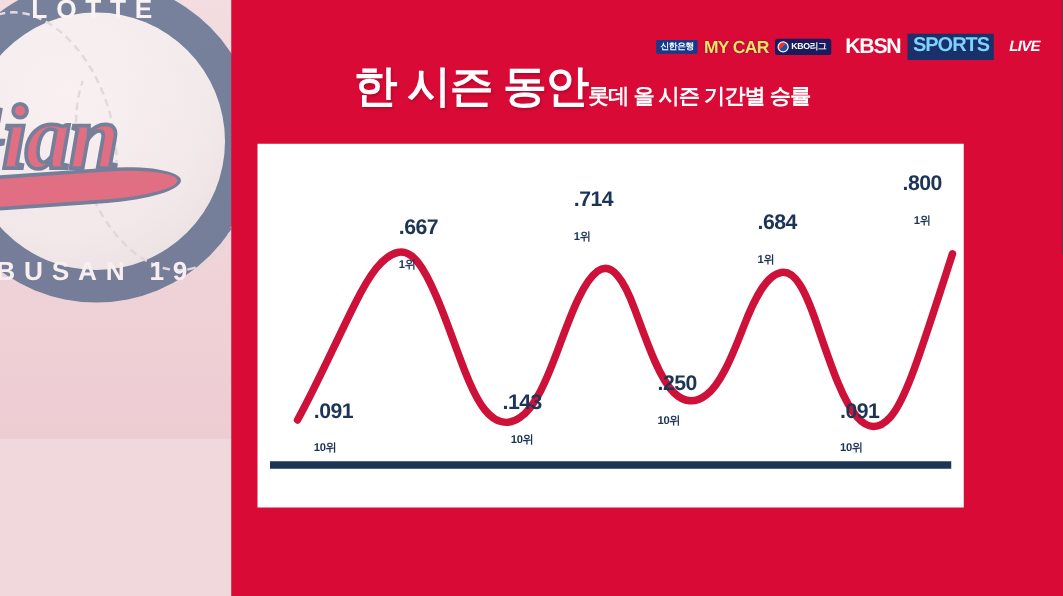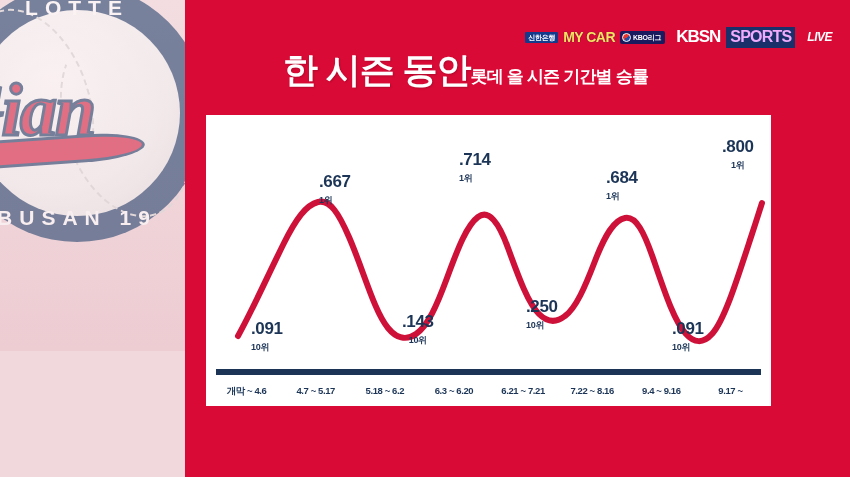--- a/index.html
+++ b/index.html
@@ -142,21 +142,21 @@
   }
   #bcast .kbsn {
     color: #ffffff;
     font-size: 17px;
     font-weight: 700;
     letter-spacing: -1px;
     margin-left: 6px;
   }
   #bcast .sports {
     background: #19306b;
-    color: #f0abfc;
+    color: #7dd3fc;
     font-size: 16px;
     font-weight: 700;
     letter-spacing: -.8px;
     padding: 1px 4px 2px 4px;
     margin-left: 1px;
   }
   #bcast .live {
     color: #ffffff;
     font-size: 12px;
     font-weight: 700;
@@ -213,21 +213,21 @@
     display: block;
     font-size: 17px;
     font-weight: 700;
     letter-spacing: -.4px;
   }
   .pt-label .rank {
     display: block;
     font-size: 9px;
     font-weight: 700;
     letter-spacing: -.3px;
-    margin-top: 6px;
+    margin-top: 17px;
   }
 
   
   #axis-bar {
     position: absolute;
     left: 10px; bottom: 31px;
     width: 545px; height: 6px;
     background: #1c3557;
   }
   #x-labels {
@@ -341,25 +341,15 @@
       <span class="rank">10위</span>
     </div>
 
     <div class="pt-label" style="left:516px; top:23px;text-align:center;">
       <span class="val">.800</span>
       <span class="rank">1위</span>
     </div>
 
     <div id="axis-bar"></div>
 
-    <div id="x-labels">
-      <span class="xl">개막 ~ 4.6</span>
-      <span class="xl">4.7 ~ 5.17</span>
-      <span class="xl">5.18 ~ 6.2</span>
-      <span class="xl">6.3 ~ 6.20</span>
-      <span class="xl">6.21 ~ 7.21</span>
-      <span class="xl">7.22 ~ 8.16</span>
-      <span class="xl">9.4 ~ 9.16</span>
-      <span class="xl">9.17 ~</span>
-    </div>
 
   </div>
 </div>
 
 </body></html>

